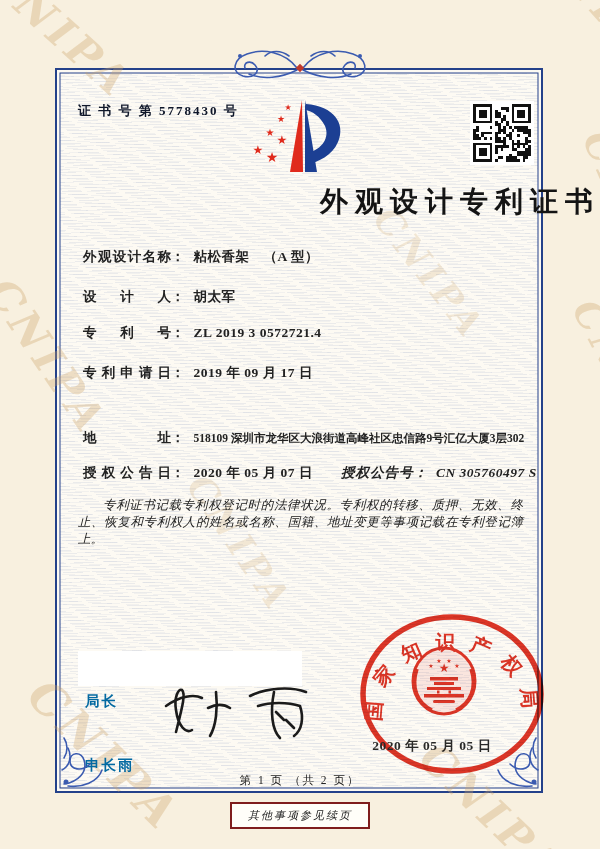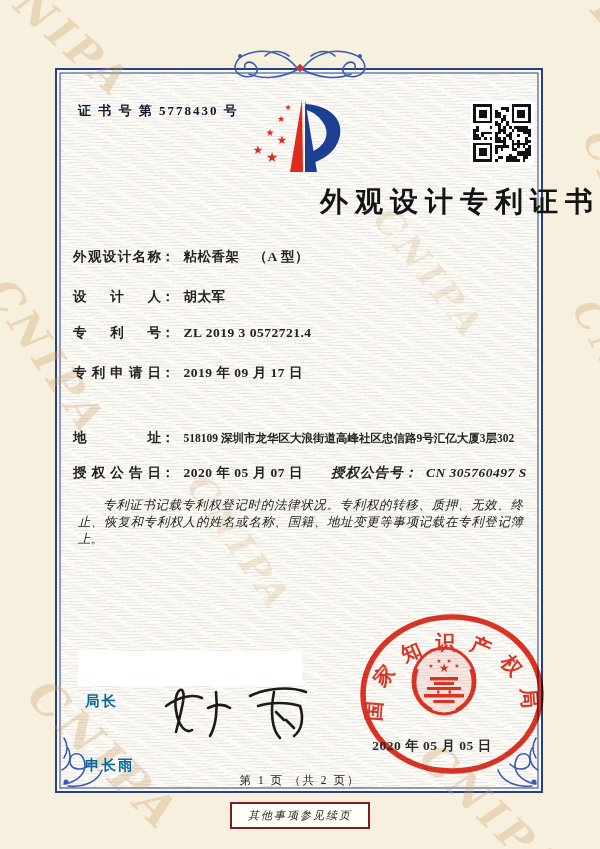--- a/index.html
+++ b/index.html
@@ -16,21 +16,21 @@
       background-color:#fdfaf3;
       background-image:
         repeating-linear-gradient(178deg, rgba(145,160,195,0.17) 0 0.7px, transparent 0.7px 3.2px),
         repeating-linear-gradient(183deg, rgba(145,160,195,0.10) 0 0.7px, transparent 0.7px 3.8px);}
   .abs{position:absolute;z-index:2;}
   
   .cert-no{left:78px;top:102px;font-size:13px;letter-spacing:2px;font-weight:600;color:#0f172a;}
   .title{left:0;top:183px;width:600px;text-align:right;font-size:28px;font-weight:bold;
          letter-spacing:7px;color:#141414;}
   
-  .row{left:73px;width:452px;font-size:13.5px;color:#222;white-space:nowrap;}
+  .row{left:83px;width:452px;font-size:13.5px;color:#222;white-space:nowrap;}
   .flabel{display:inline-block;width:88px;text-align:justify;text-align-last:justify;
           font-weight:600;vertical-align:bottom;}
   .colon{font-weight:600;}
   .fval{margin-left:9px;letter-spacing:0.5px;font-weight:600;}
   .fval.small{font-size:11.5px;letter-spacing:0;}
   .grant-group{margin-left:28px;font-style:italic;}
   .glabel{font-weight:600;letter-spacing:1px;}
   
   .body-text{left:78px;top:497px;width:445px;font-size:12.5px;line-height:17px;
              font-style:italic;text-align:justify;color:#222;z-index:2;position:absolute;}

